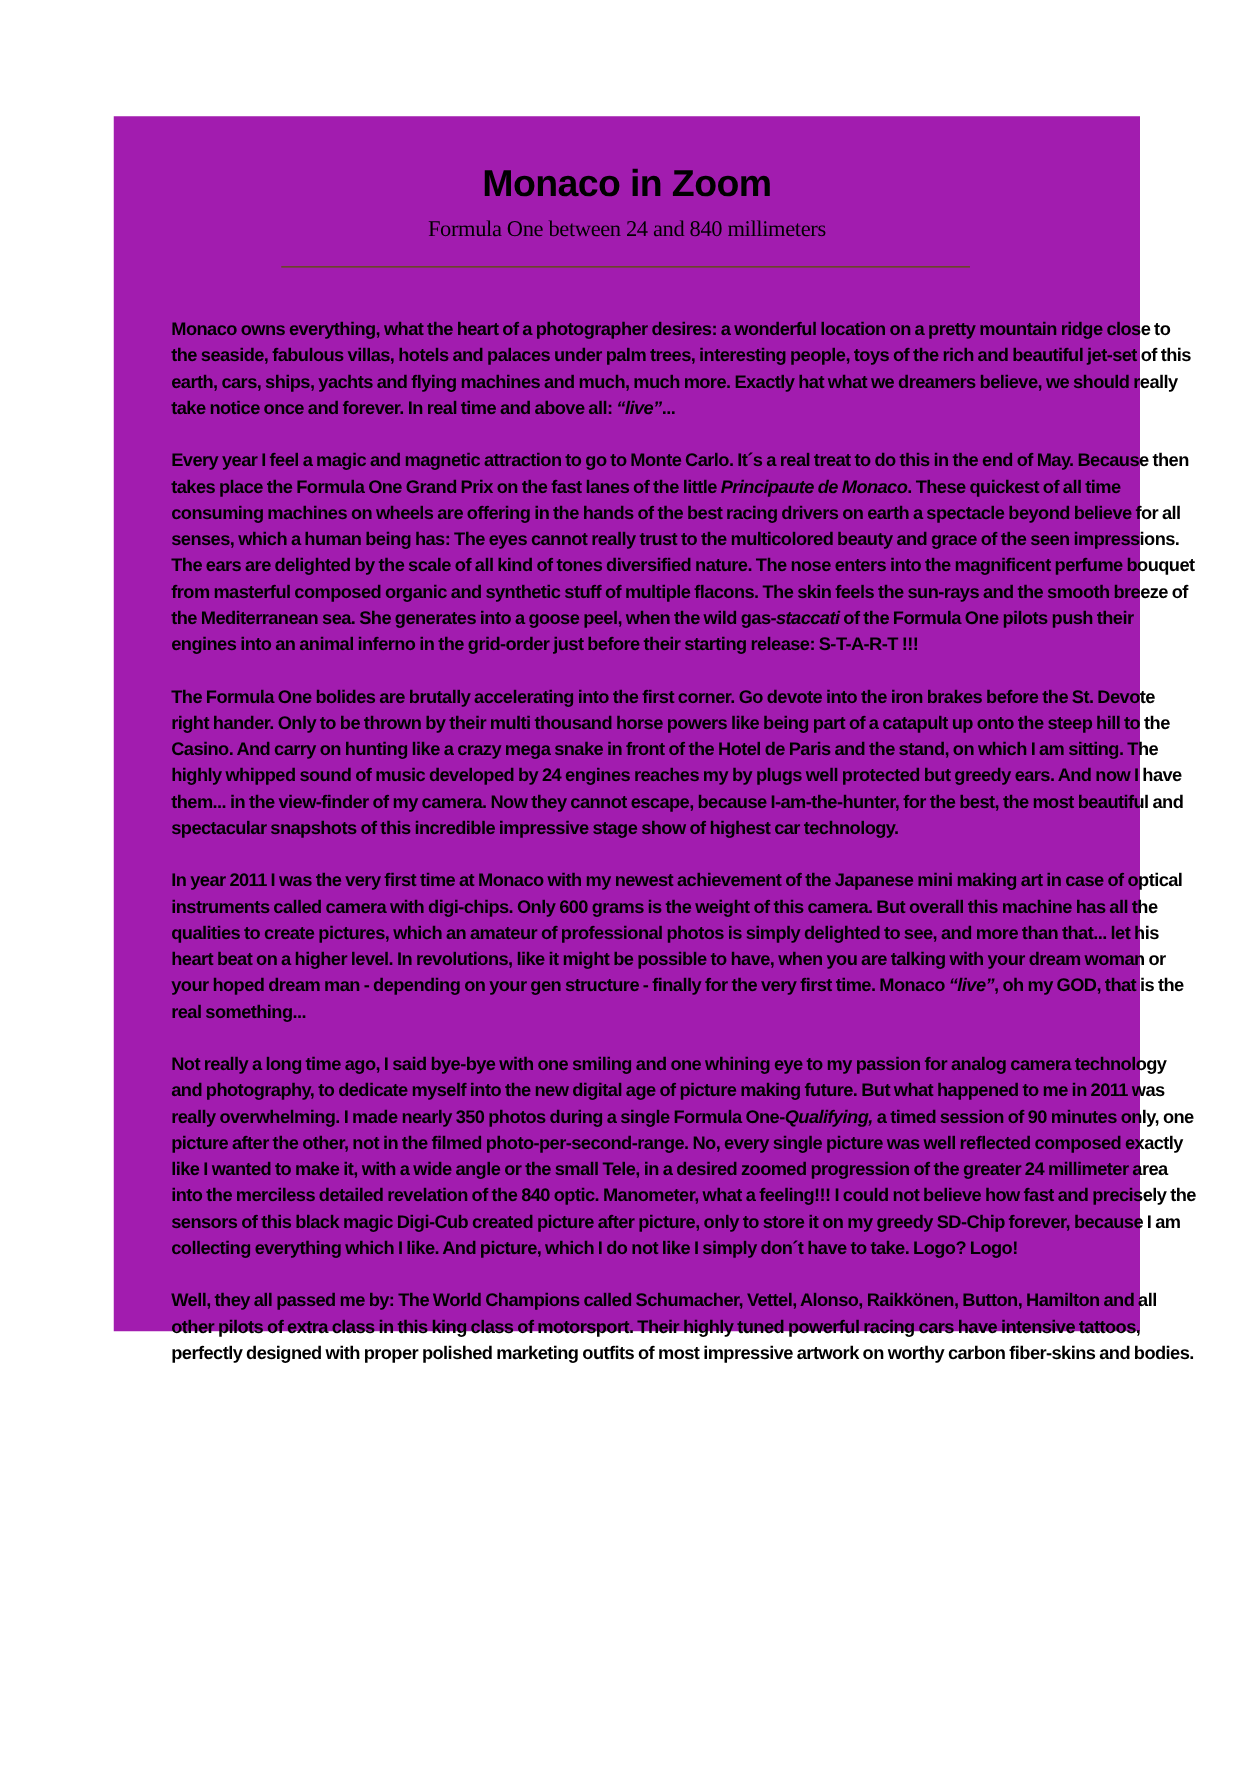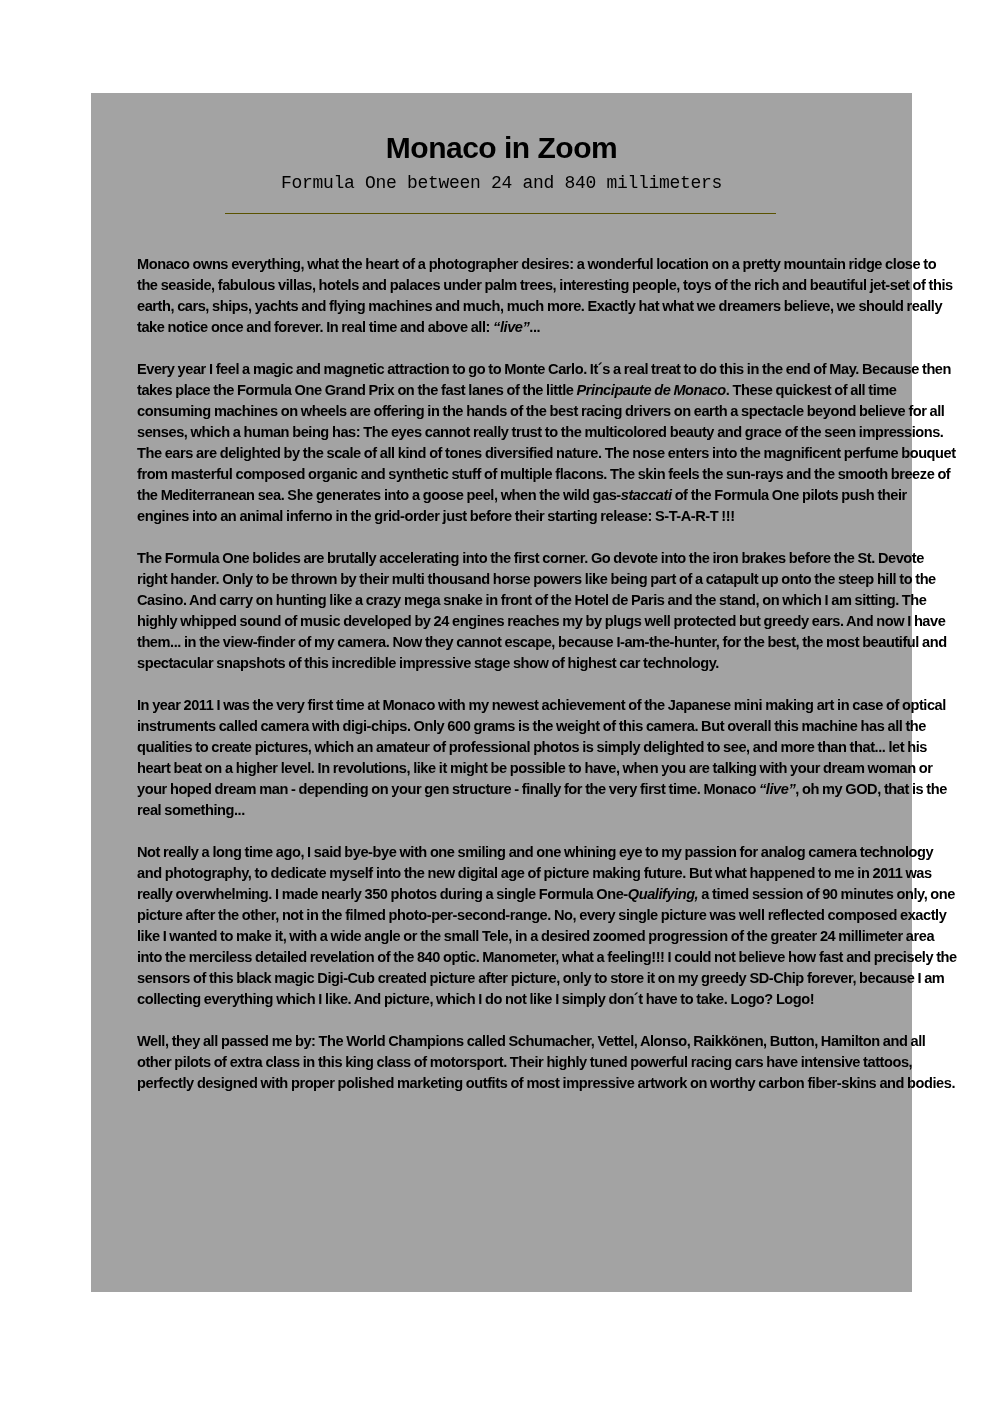--- a/index.html
+++ b/index.html
@@ -1,38 +1,38 @@
 <!DOCTYPE html>
 <html><head>
 <meta charset="utf-8">
 <style>
   html, body { margin: 0; padding: 0; background: #ffffff; }
   body { width: 1000px; height: 1414px; position: relative; overflow: hidden; }
   .page-box {
     position: absolute;
     left: 91px; top: 93px;
-    width: 821px; height: 1199px;
-    background: #a3a3a3;
+    width: 821px; height: 972px;
+    background: #a21caf;
   }
   .title {
     position: absolute;
     left: 0; right: 0; top: 38px;
     text-align: center;
     font-family: "Liberation Sans", sans-serif;
     font-weight: bold;
     font-size: 30px;
     letter-spacing: -0.5px;
     color: #000;
     margin: 0;
   }
   .subtitle {
     position: absolute;
     left: 0; right: 0; top: 80px;
     text-align: center;
-    font-family: Liberation Mono, monospace;
+    font-family: Liberation Serif, serif;
     font-size: 18px;
     letter-spacing: -0.3px;
     color: #000;
     margin: 0;
   }
   .divider {
     position: absolute;
     left: 134px; top: 120px;
     width: 551px; height: 0;
     border-top: 1.5px solid #5a5200;

